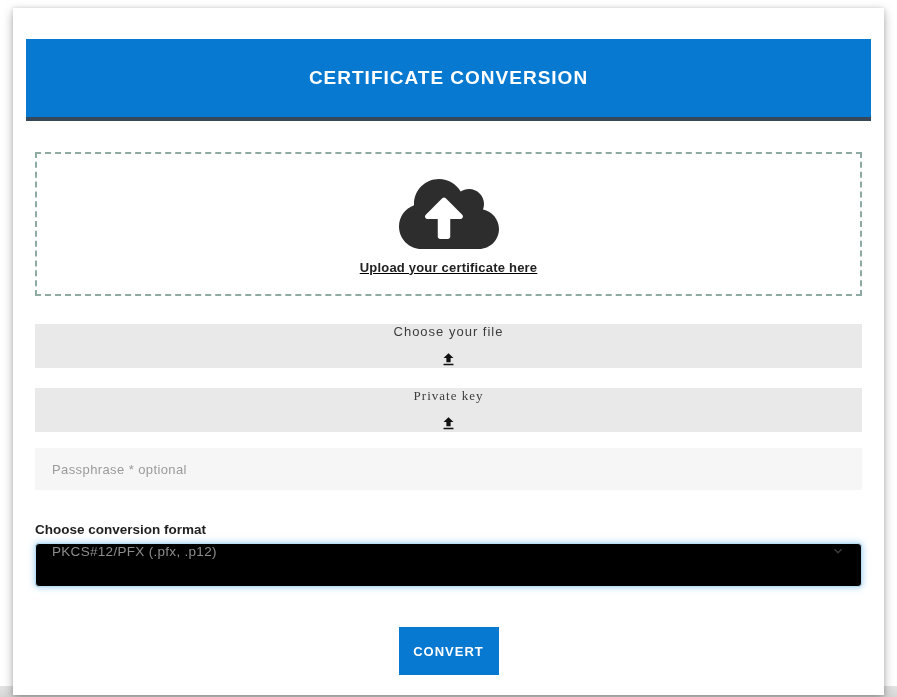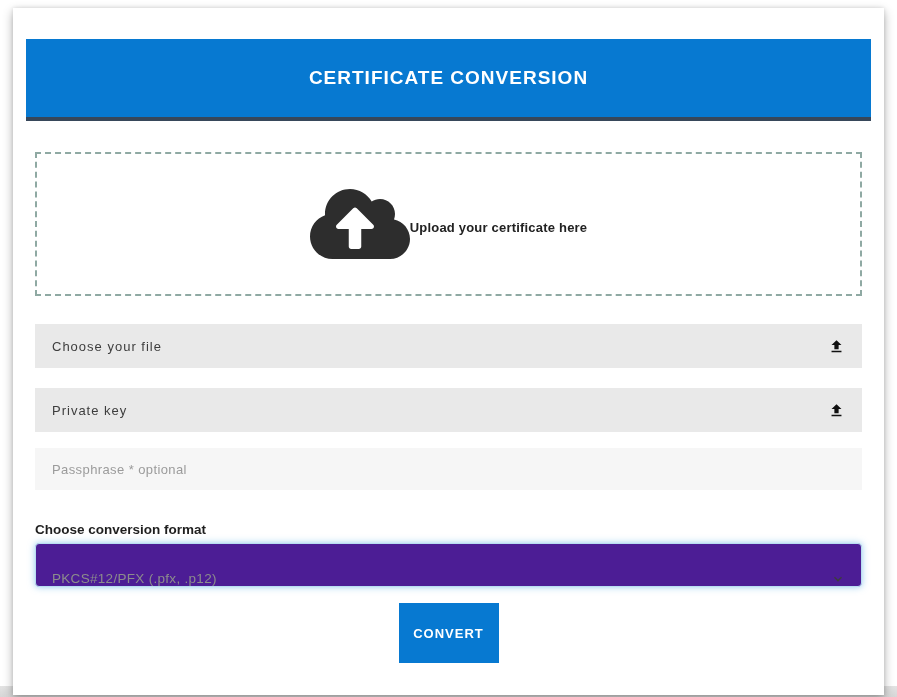--- a/index.html
+++ b/index.html
@@ -32,41 +32,43 @@
     font-size: 19px;
     font-weight: bold;
     letter-spacing: 1px;
     text-transform: uppercase;
   }
   .content { padding: 0 22px; }
   .dropzone {
     margin-top: 31px;
     height: 144px;
     border: 2px dashed #8fa9a3;
-    display: flex; align-items: center; justify-content: center;
+    display: flex; flex-direction: column; align-items: center; justify-content: center;
     cursor: pointer;
+    text-decoration: underline;
   }
   .dropzone .cloud { width: 100px; height: 80px; }
   .dropzone .cloud svg { width: 100%; height: 100%; fill: #2d2d2d; }
   .dropzone-label {
     margin-top: 6px;
     font-size: 13px;
     font-weight: bold;
     color: #222222;
     letter-spacing: 0.2px;
   }
   .file-row {
     height: 44px;
     background: #e9e9e9;
     display: flex; align-items: center; justify-content: space-between;
     padding: 0 17px;
     cursor: pointer;
+    flex-direction: column;
   }
   .file-row.first { margin-top: 28px; }
-  .file-row.second { margin-top: 20px; }
+  .file-row.second { margin-top: 20px; font-family: Liberation Serif, serif; }
   .file-row-label {
     font-size: 13px;
     color: #3d3d3d;
     letter-spacing: 1px;
   }
   .upload-ic { width: 17px; height: 17px; display: inline-flex; }
   .upload-ic svg { width: 100%; height: 100%; fill: #111111; }
   .passphrase-input {
     margin-top: 16px;
     width: 100%;
@@ -83,40 +85,40 @@
   .passphrase-input::placeholder { color: #9b9b9b; opacity: 1; }
   .format-label {
     margin-top: 32px;
     font-size: 13.5px;
     font-weight: bold;
     color: #1f1f1f;
   }
   .format-select {
     margin-top: 6px;
     height: 44px;
-    background: #4c1d95;
+    background: #000000;
     border: 1px solid #b9ddf2;
     border-radius: 4px;
     box-shadow: 0 0 7px rgba(93, 177, 230, 0.65);
-    display: flex; align-items: flex-end; justify-content: space-between;
+    display: flex; align-items: flex-start; justify-content: space-between;
     padding: 0 16px;
     cursor: pointer;
   }
   .format-value {
     font-size: 13.5px;
     color: #8c8c8c;
     letter-spacing: 0.3px;
   }
   .chevron { width: 14px; height: 14px; display: inline-flex; }
   .chevron svg { width: 100%; height: 100%; stroke: #3d3d3d; fill: none; stroke-width: 2.4; }
   .convert-btn {
     display: block;
-    margin: 16px auto 0 auto;
+    margin: 40px auto 0 auto;
     width: 100px;
-    height: 60px;
+    height: 48px;
     background: #0779d1;
     color: #ffffff;
     border: none;
     font-family: "Liberation Sans", sans-serif;
     font-size: 13px;
     font-weight: bold;
     letter-spacing: 1px;
     cursor: pointer;
   }
 </style>

